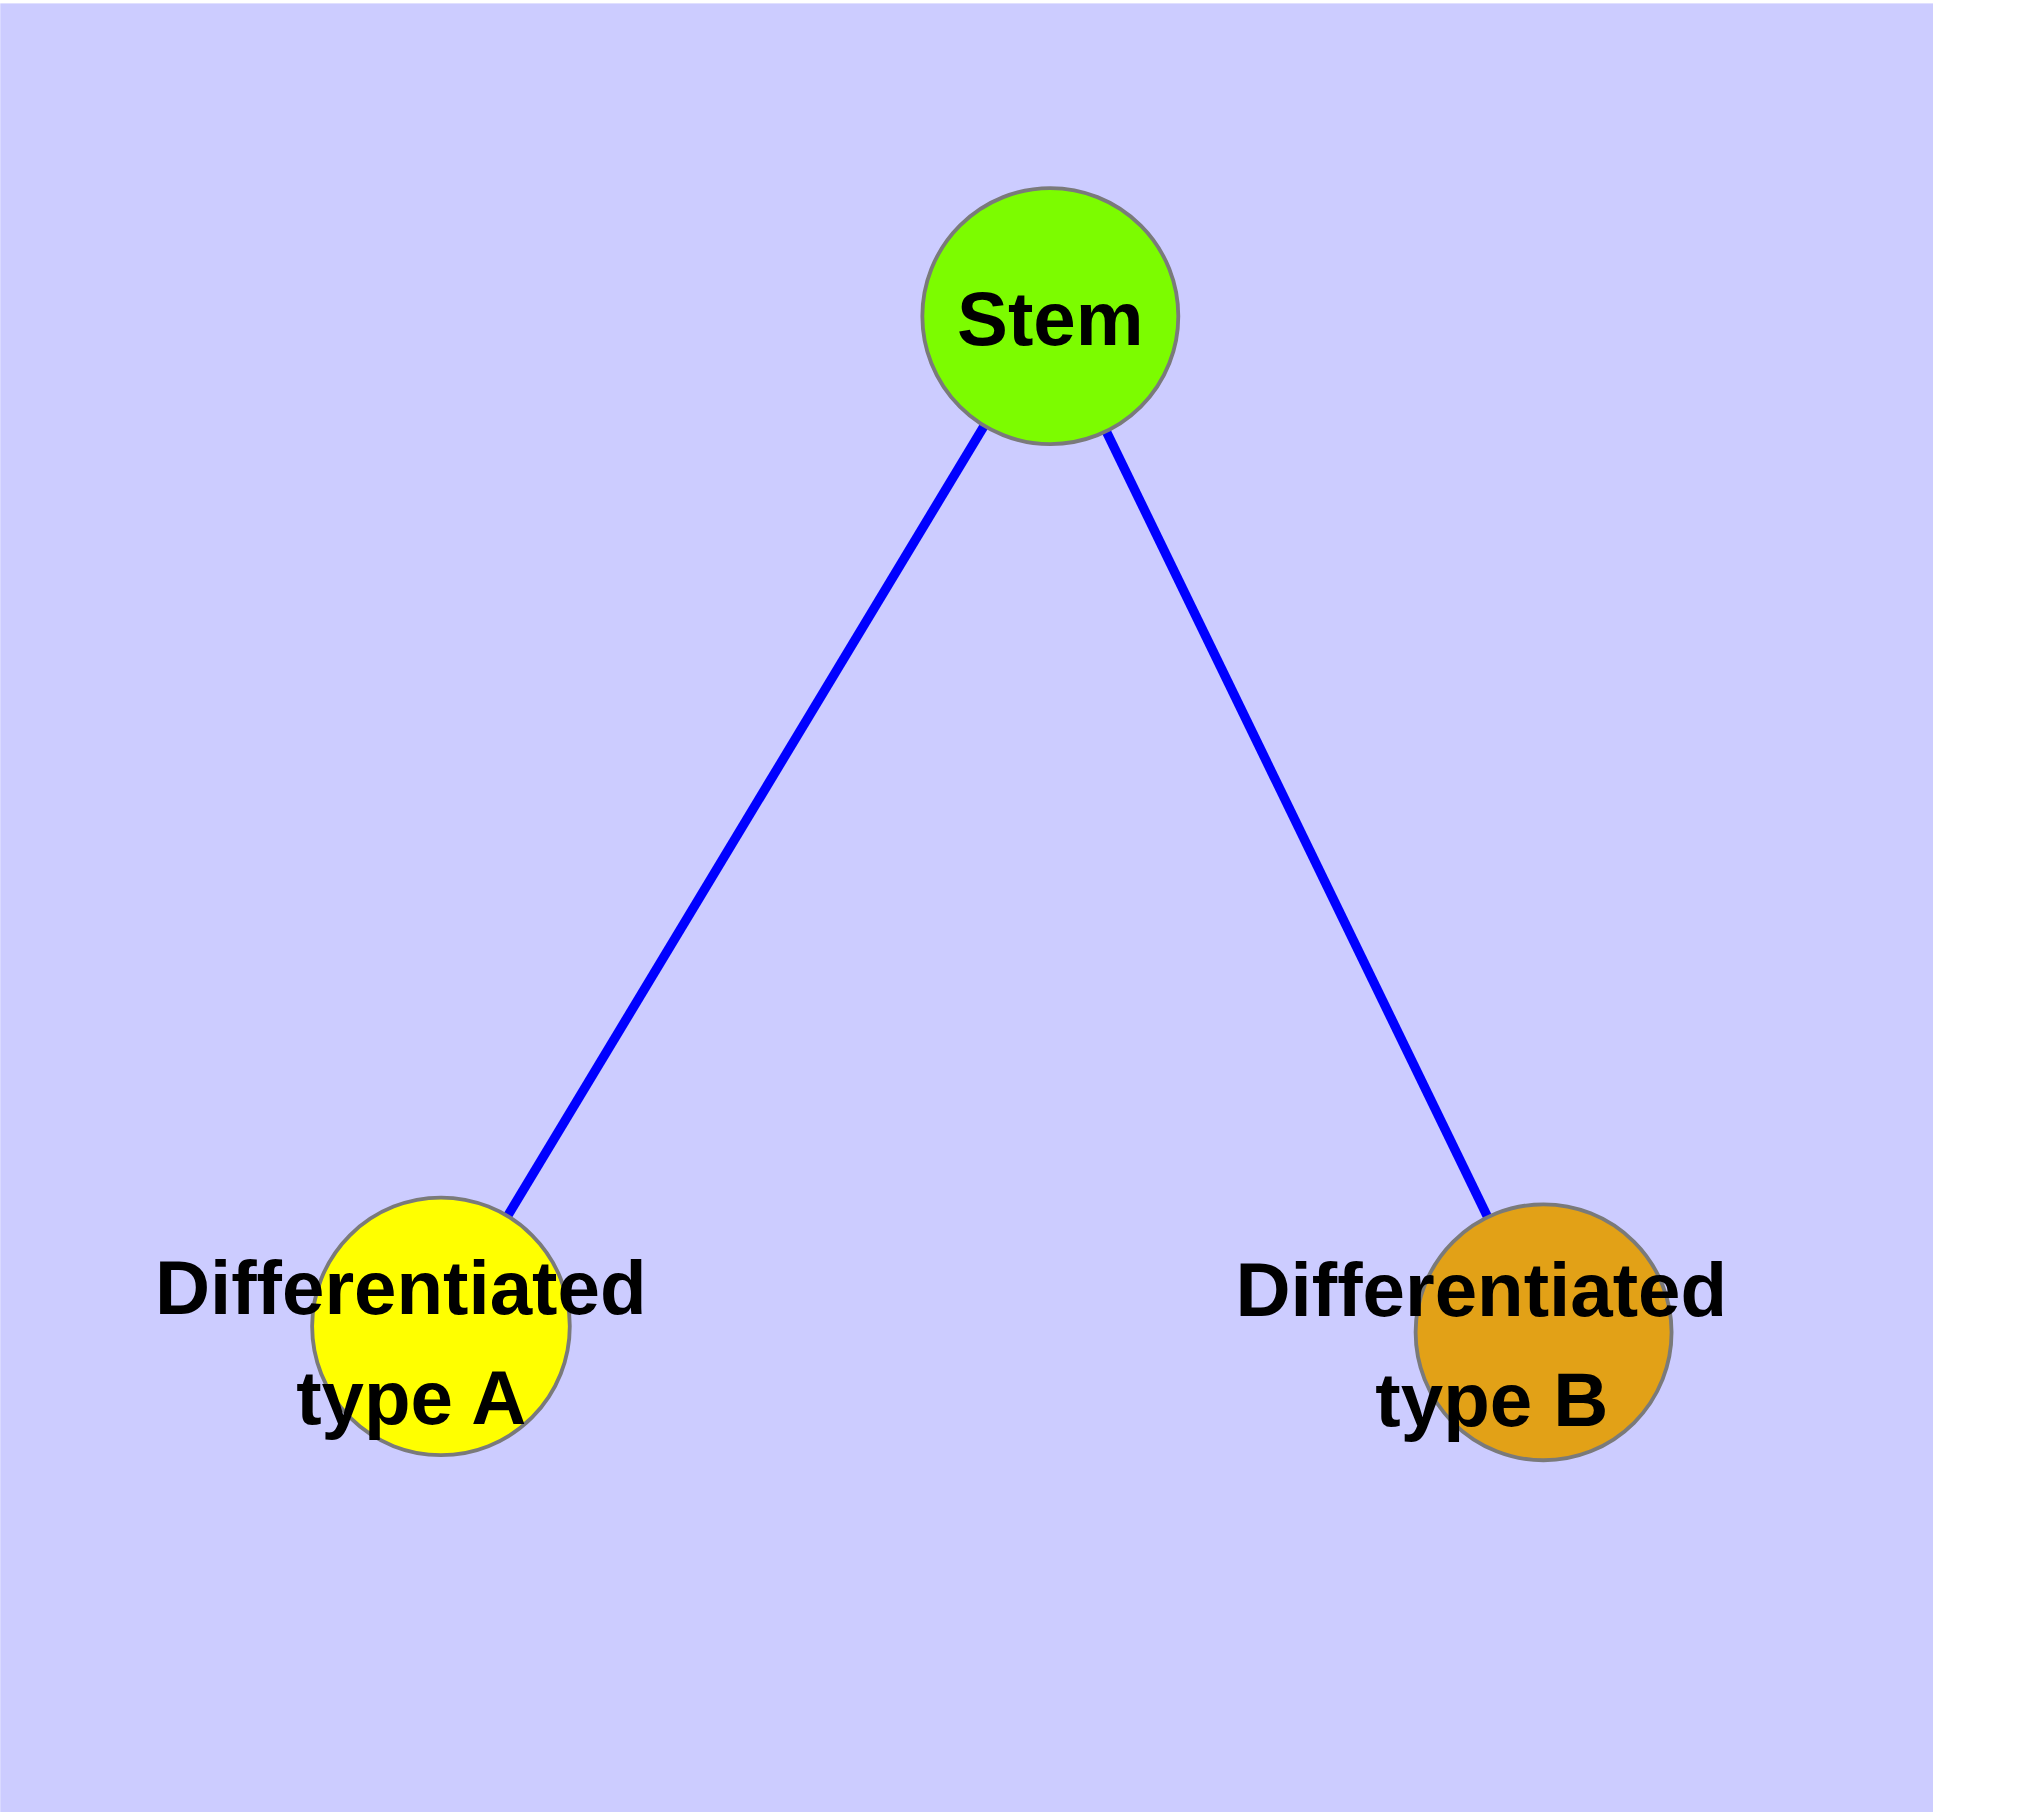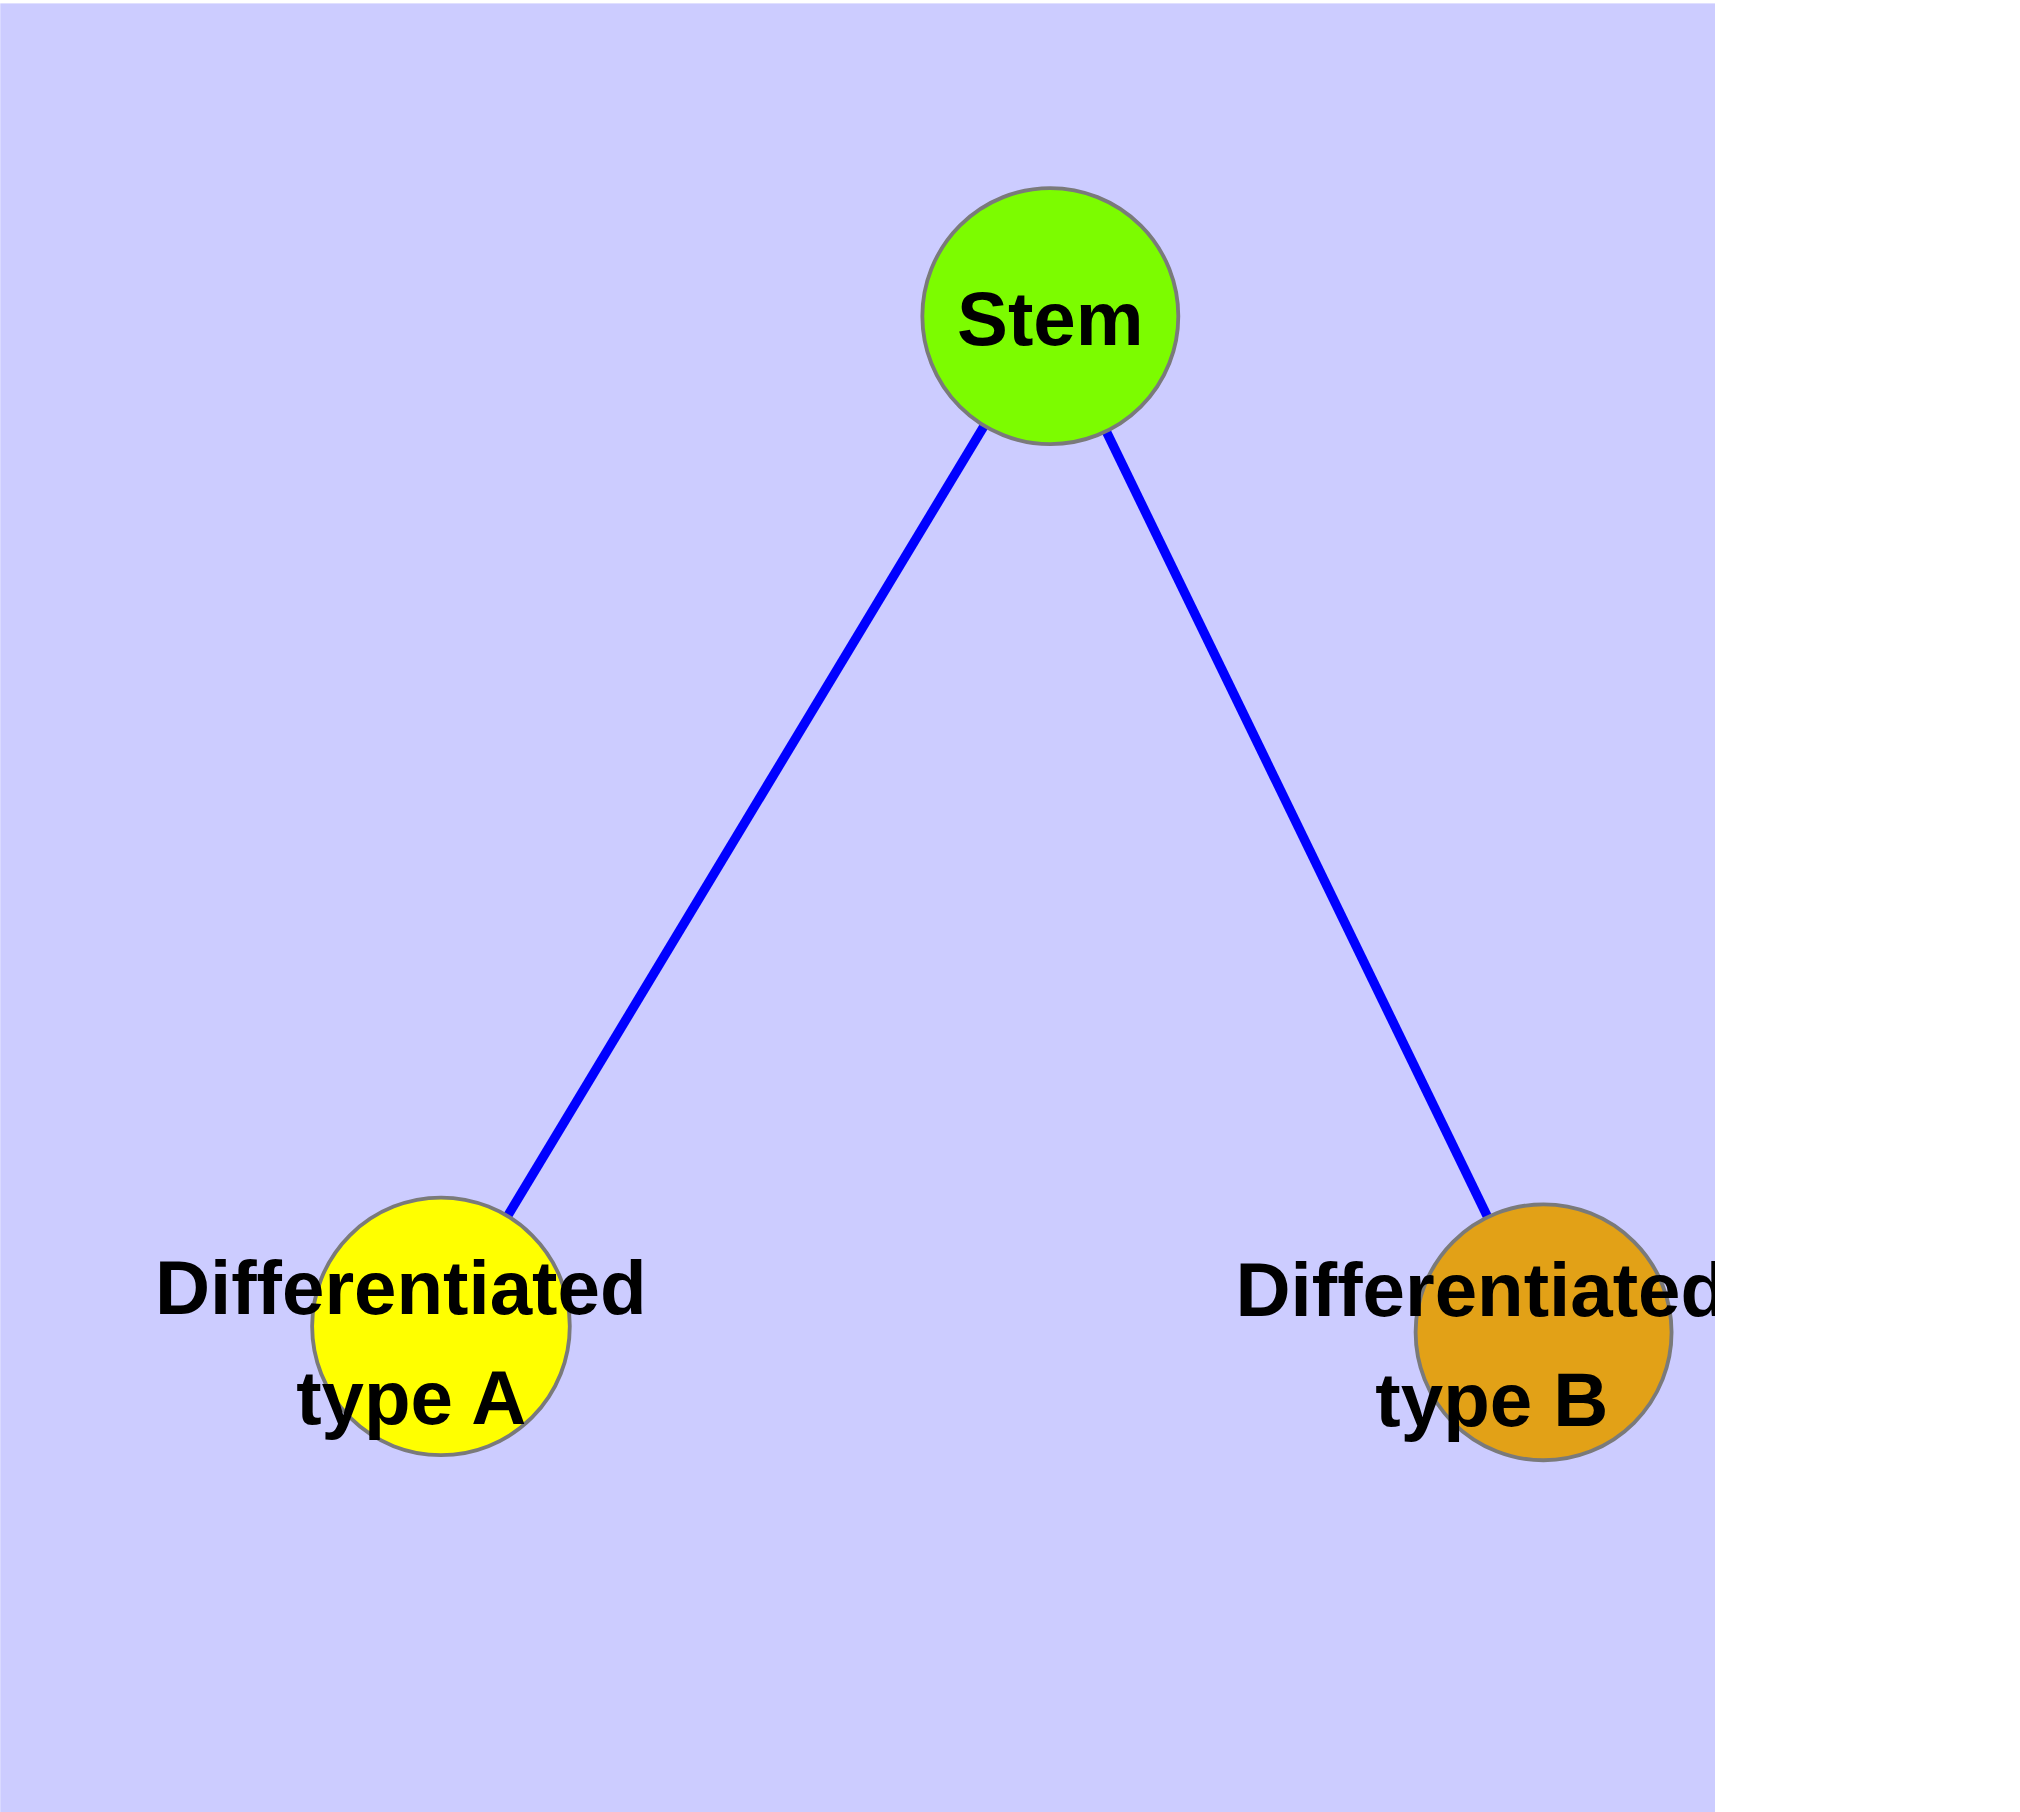--- a/index.html
+++ b/index.html
@@ -2,21 +2,21 @@
 <html style="font-size:13.6px"><head>
 <meta charset="utf-8">
 <style>
   html, body {
     margin: 0;
     padding: 0;
     background: #ffffff;
   }
   .stage {
     position: relative;
-    width: 1715px;
+    width: 1933px;
     height: 1812px;
     overflow: hidden;
     background: #ffffff;
     font-family: "Liberation Sans", sans-serif;
   }
   svg { display: block; }
   .node-label, .node-label tspan {
     font-family: "Liberation Sans", sans-serif;
     font-weight: bold;
     font-size: 90px;

